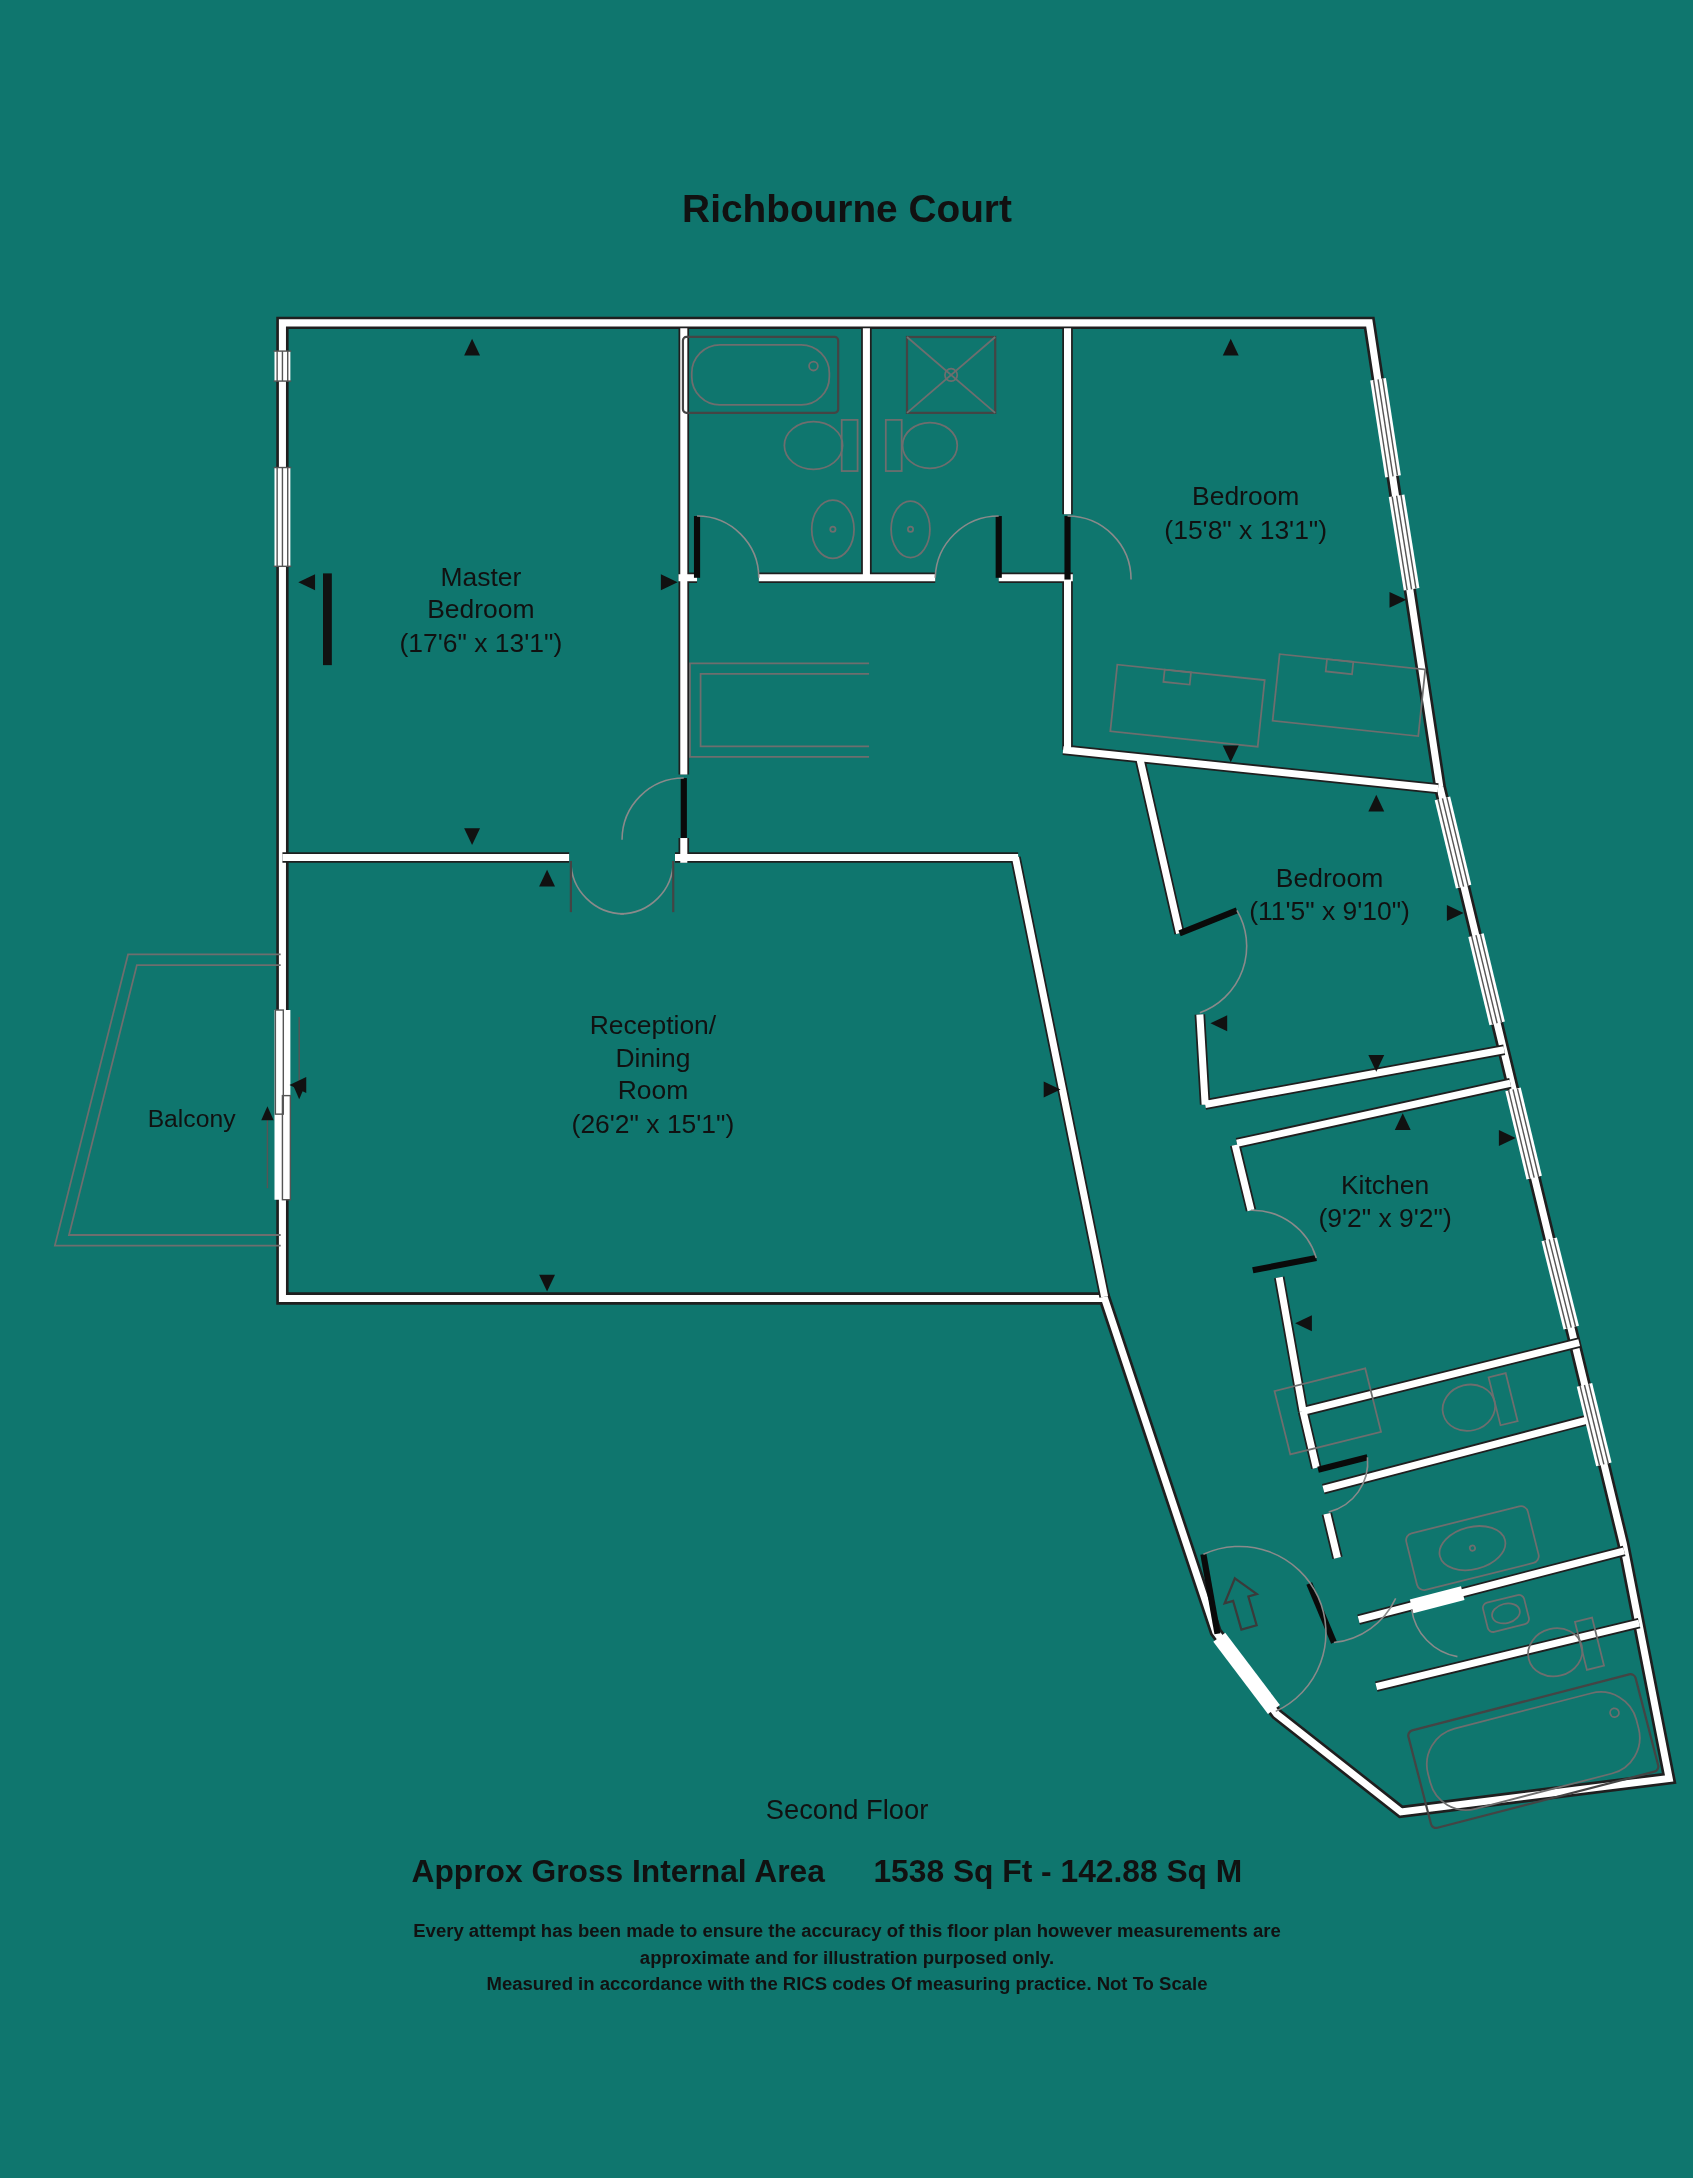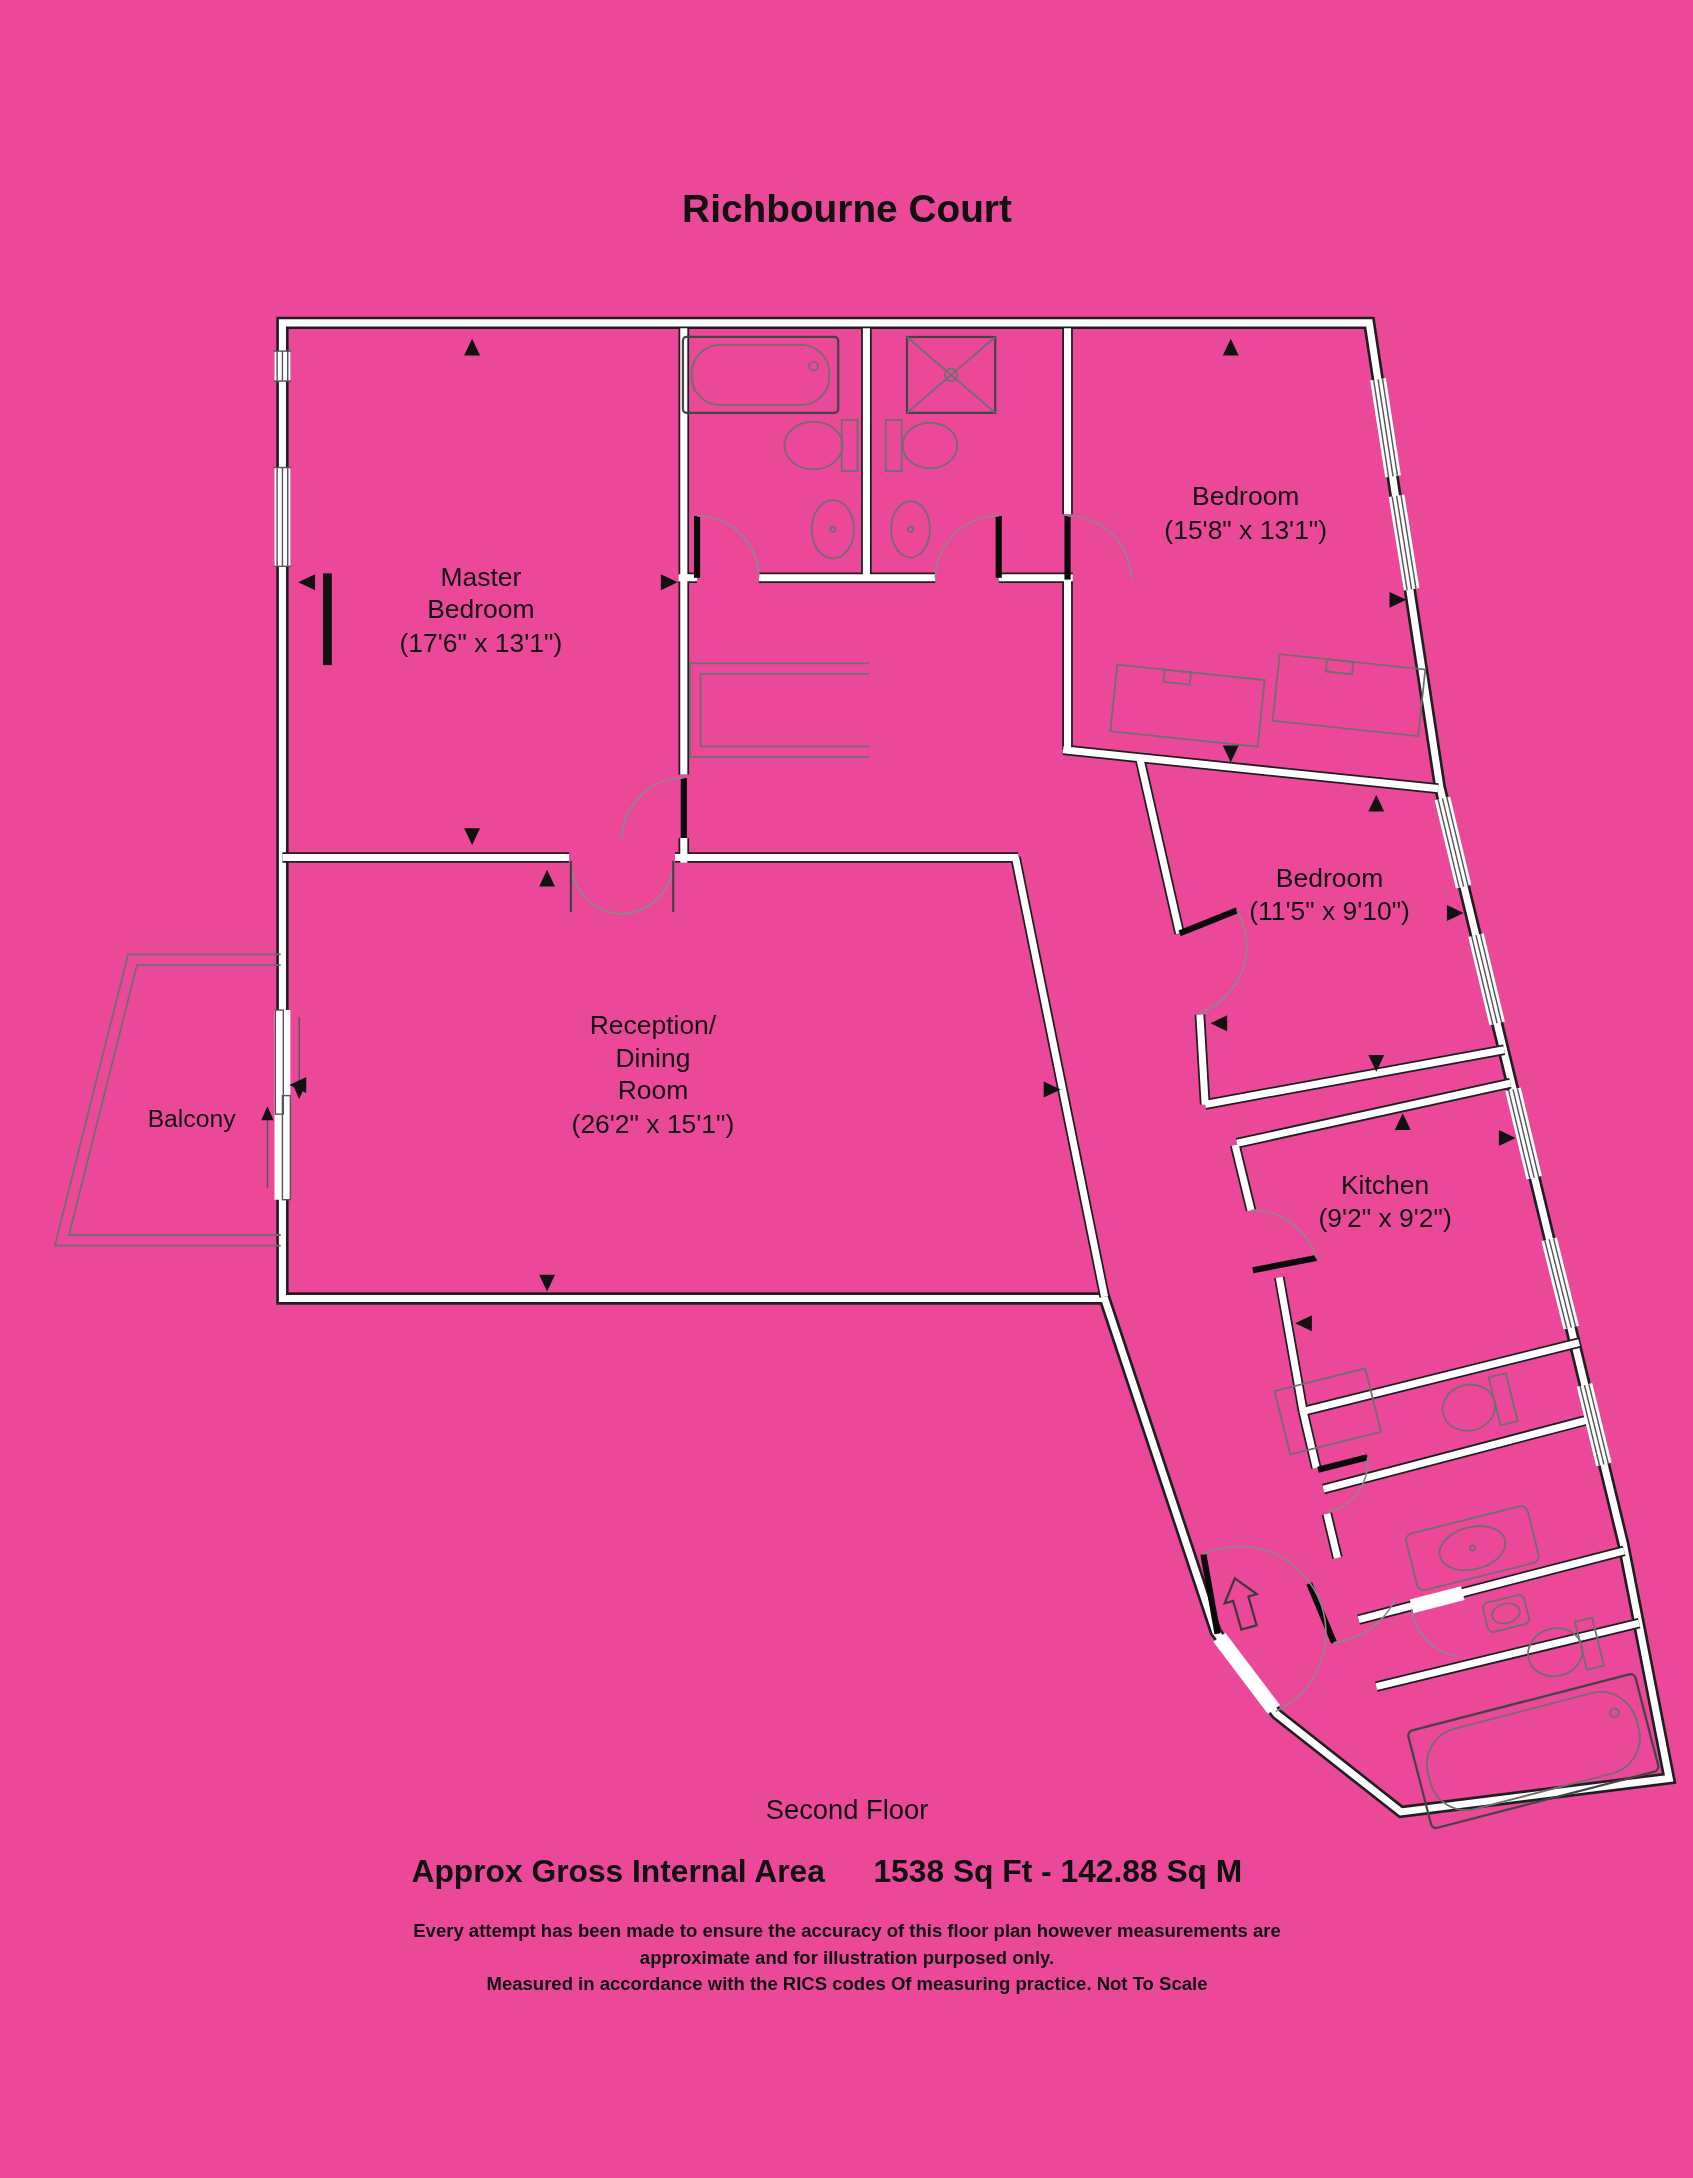--- a/index.html
+++ b/index.html
@@ -1,16 +1,16 @@
 <!DOCTYPE html>
 <html style="font-size:14px"><head>
 <meta charset="utf-8">
 <style>
   html,body{margin:0;padding:0;background:#ffffff;}
-  .page{position:relative;width:1694px;height:2178px;background:#ec4899;overflow:hidden;
+  .page{position:relative;width:1694px;height:2178px;background:#0f766e;overflow:hidden;
         font-family:"Liberation Sans", sans-serif;}
   svg{position:absolute;left:0;top:0;}
   text{fill:#111;}
   .room-label{font-size:30px;}
   .balcony-label{font-size:28px;}
   .title{font-size:44px;font-weight:bold;}
   .floor{font-size:31px;}
   .area{font-size:36px;font-weight:bold;}
   .disc{font-size:21px;font-weight:bold;}
   .wallB{stroke:#1f1f1f;fill:none;}

